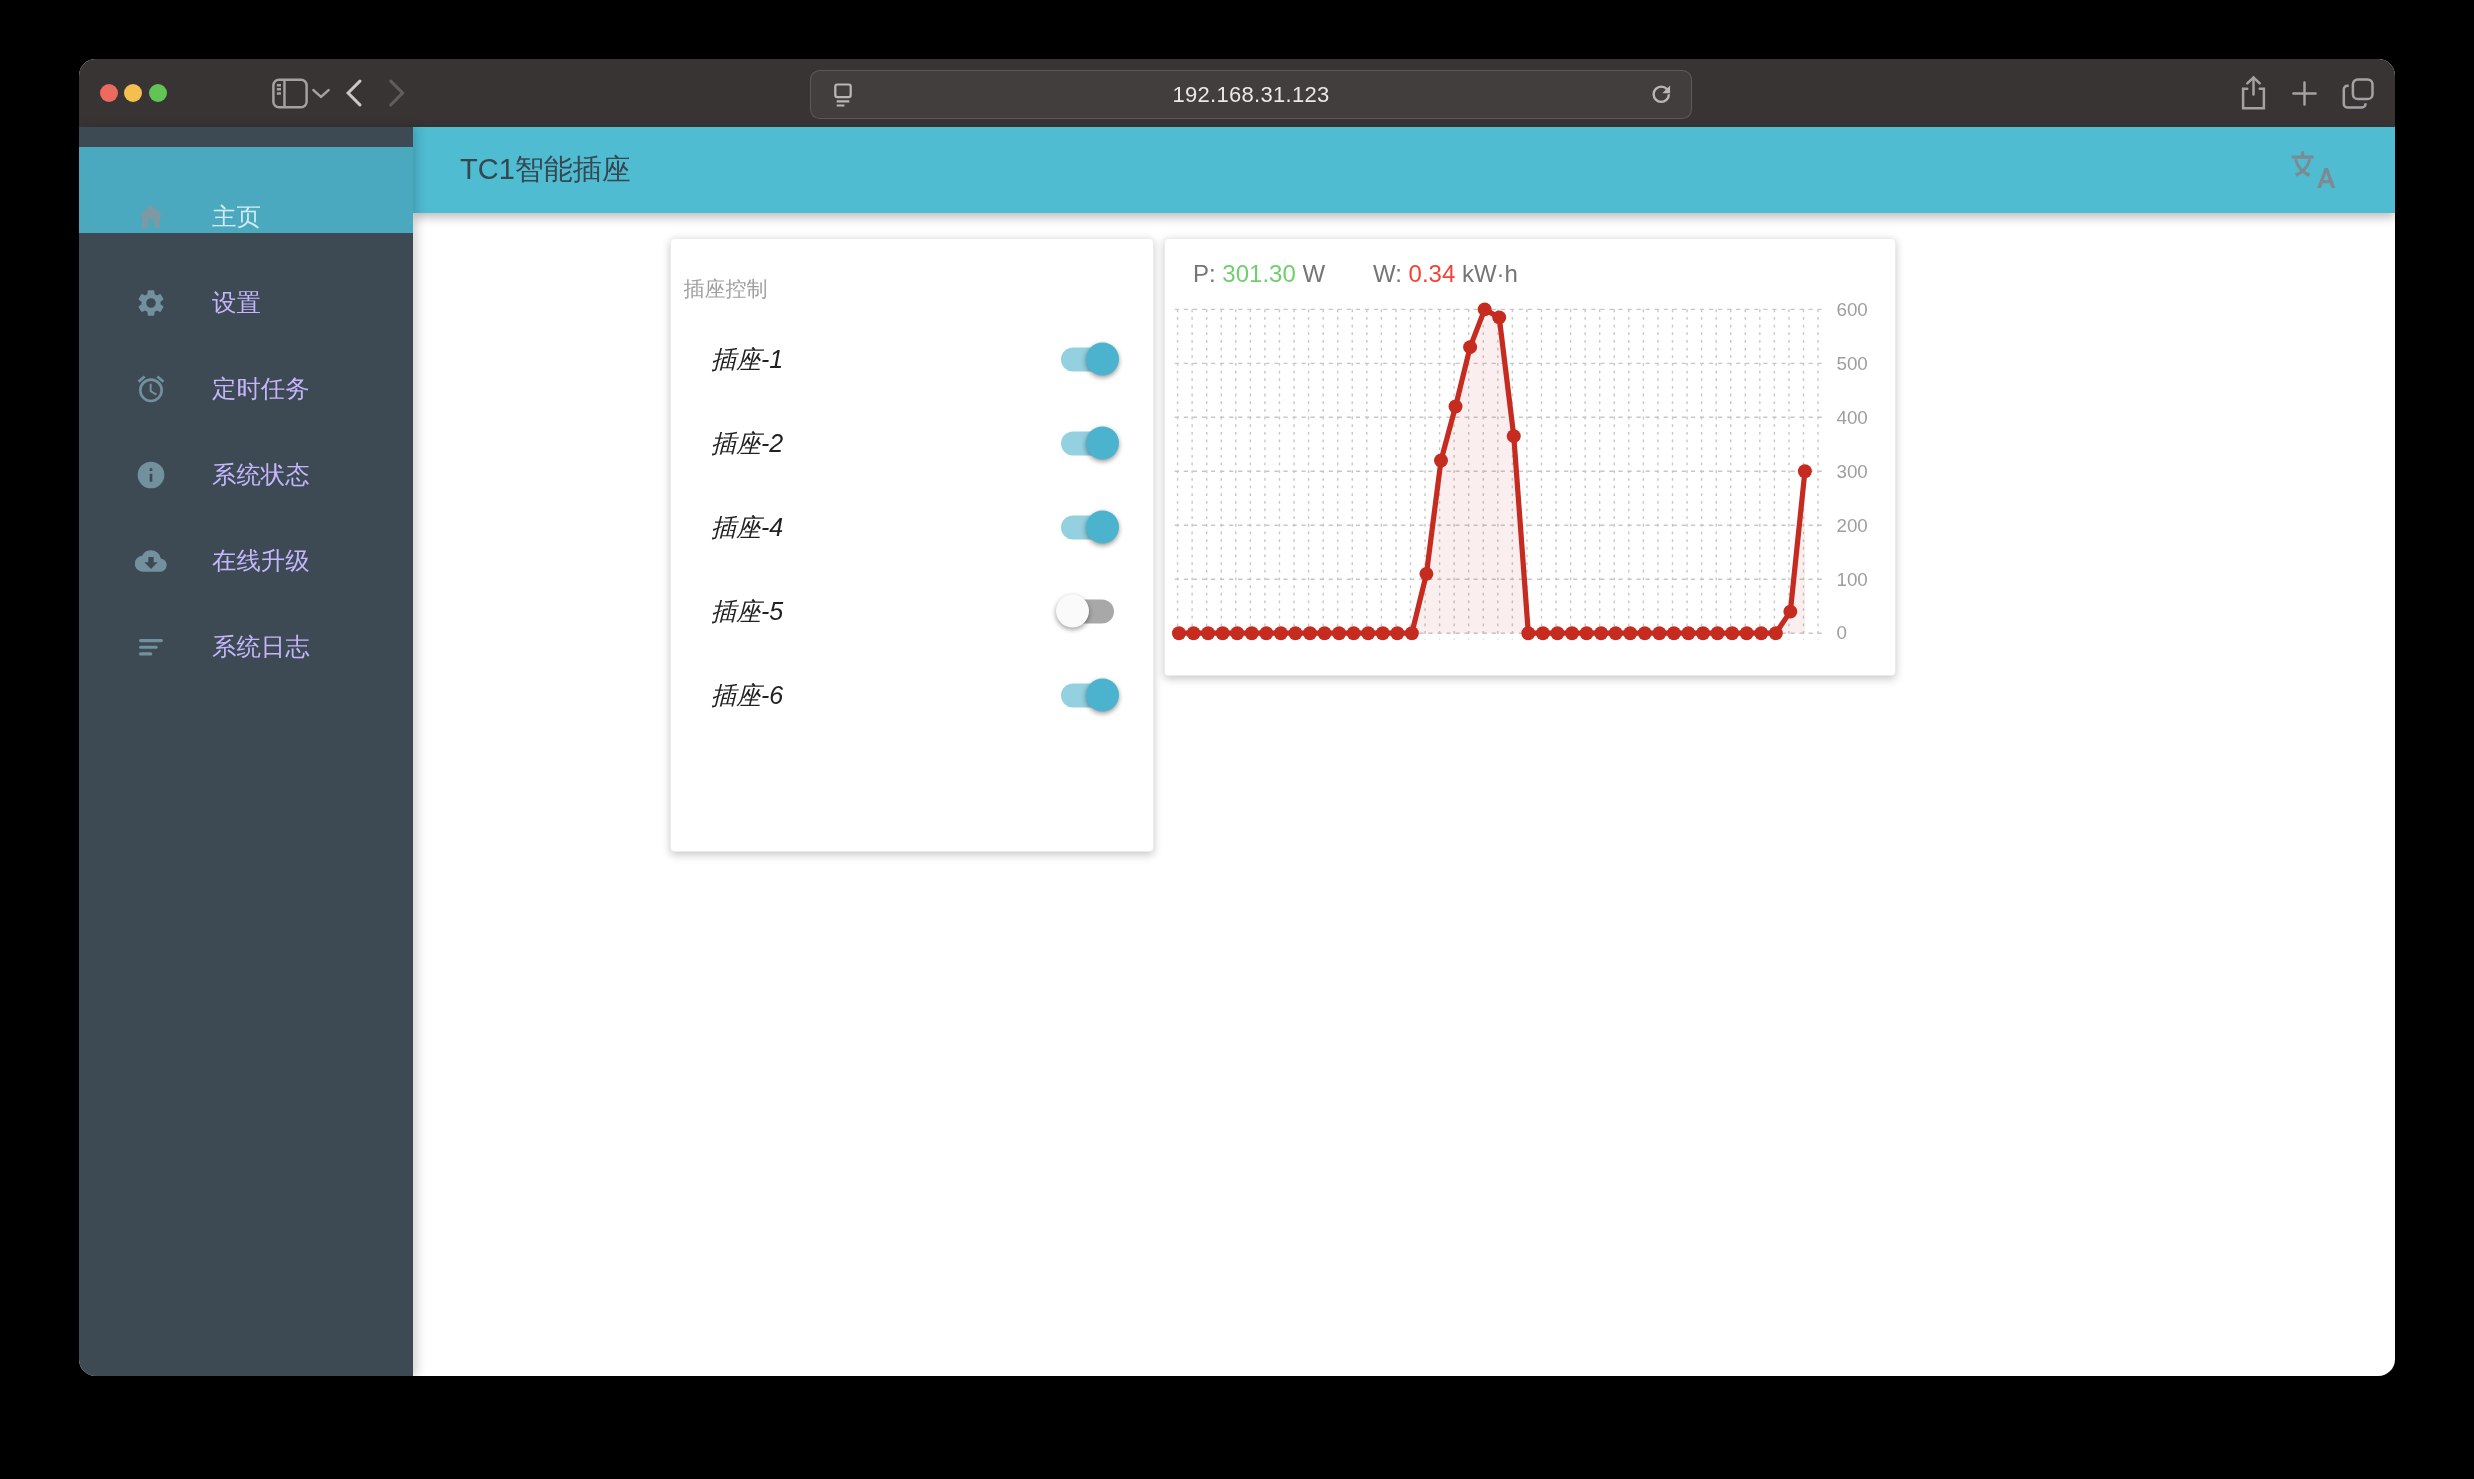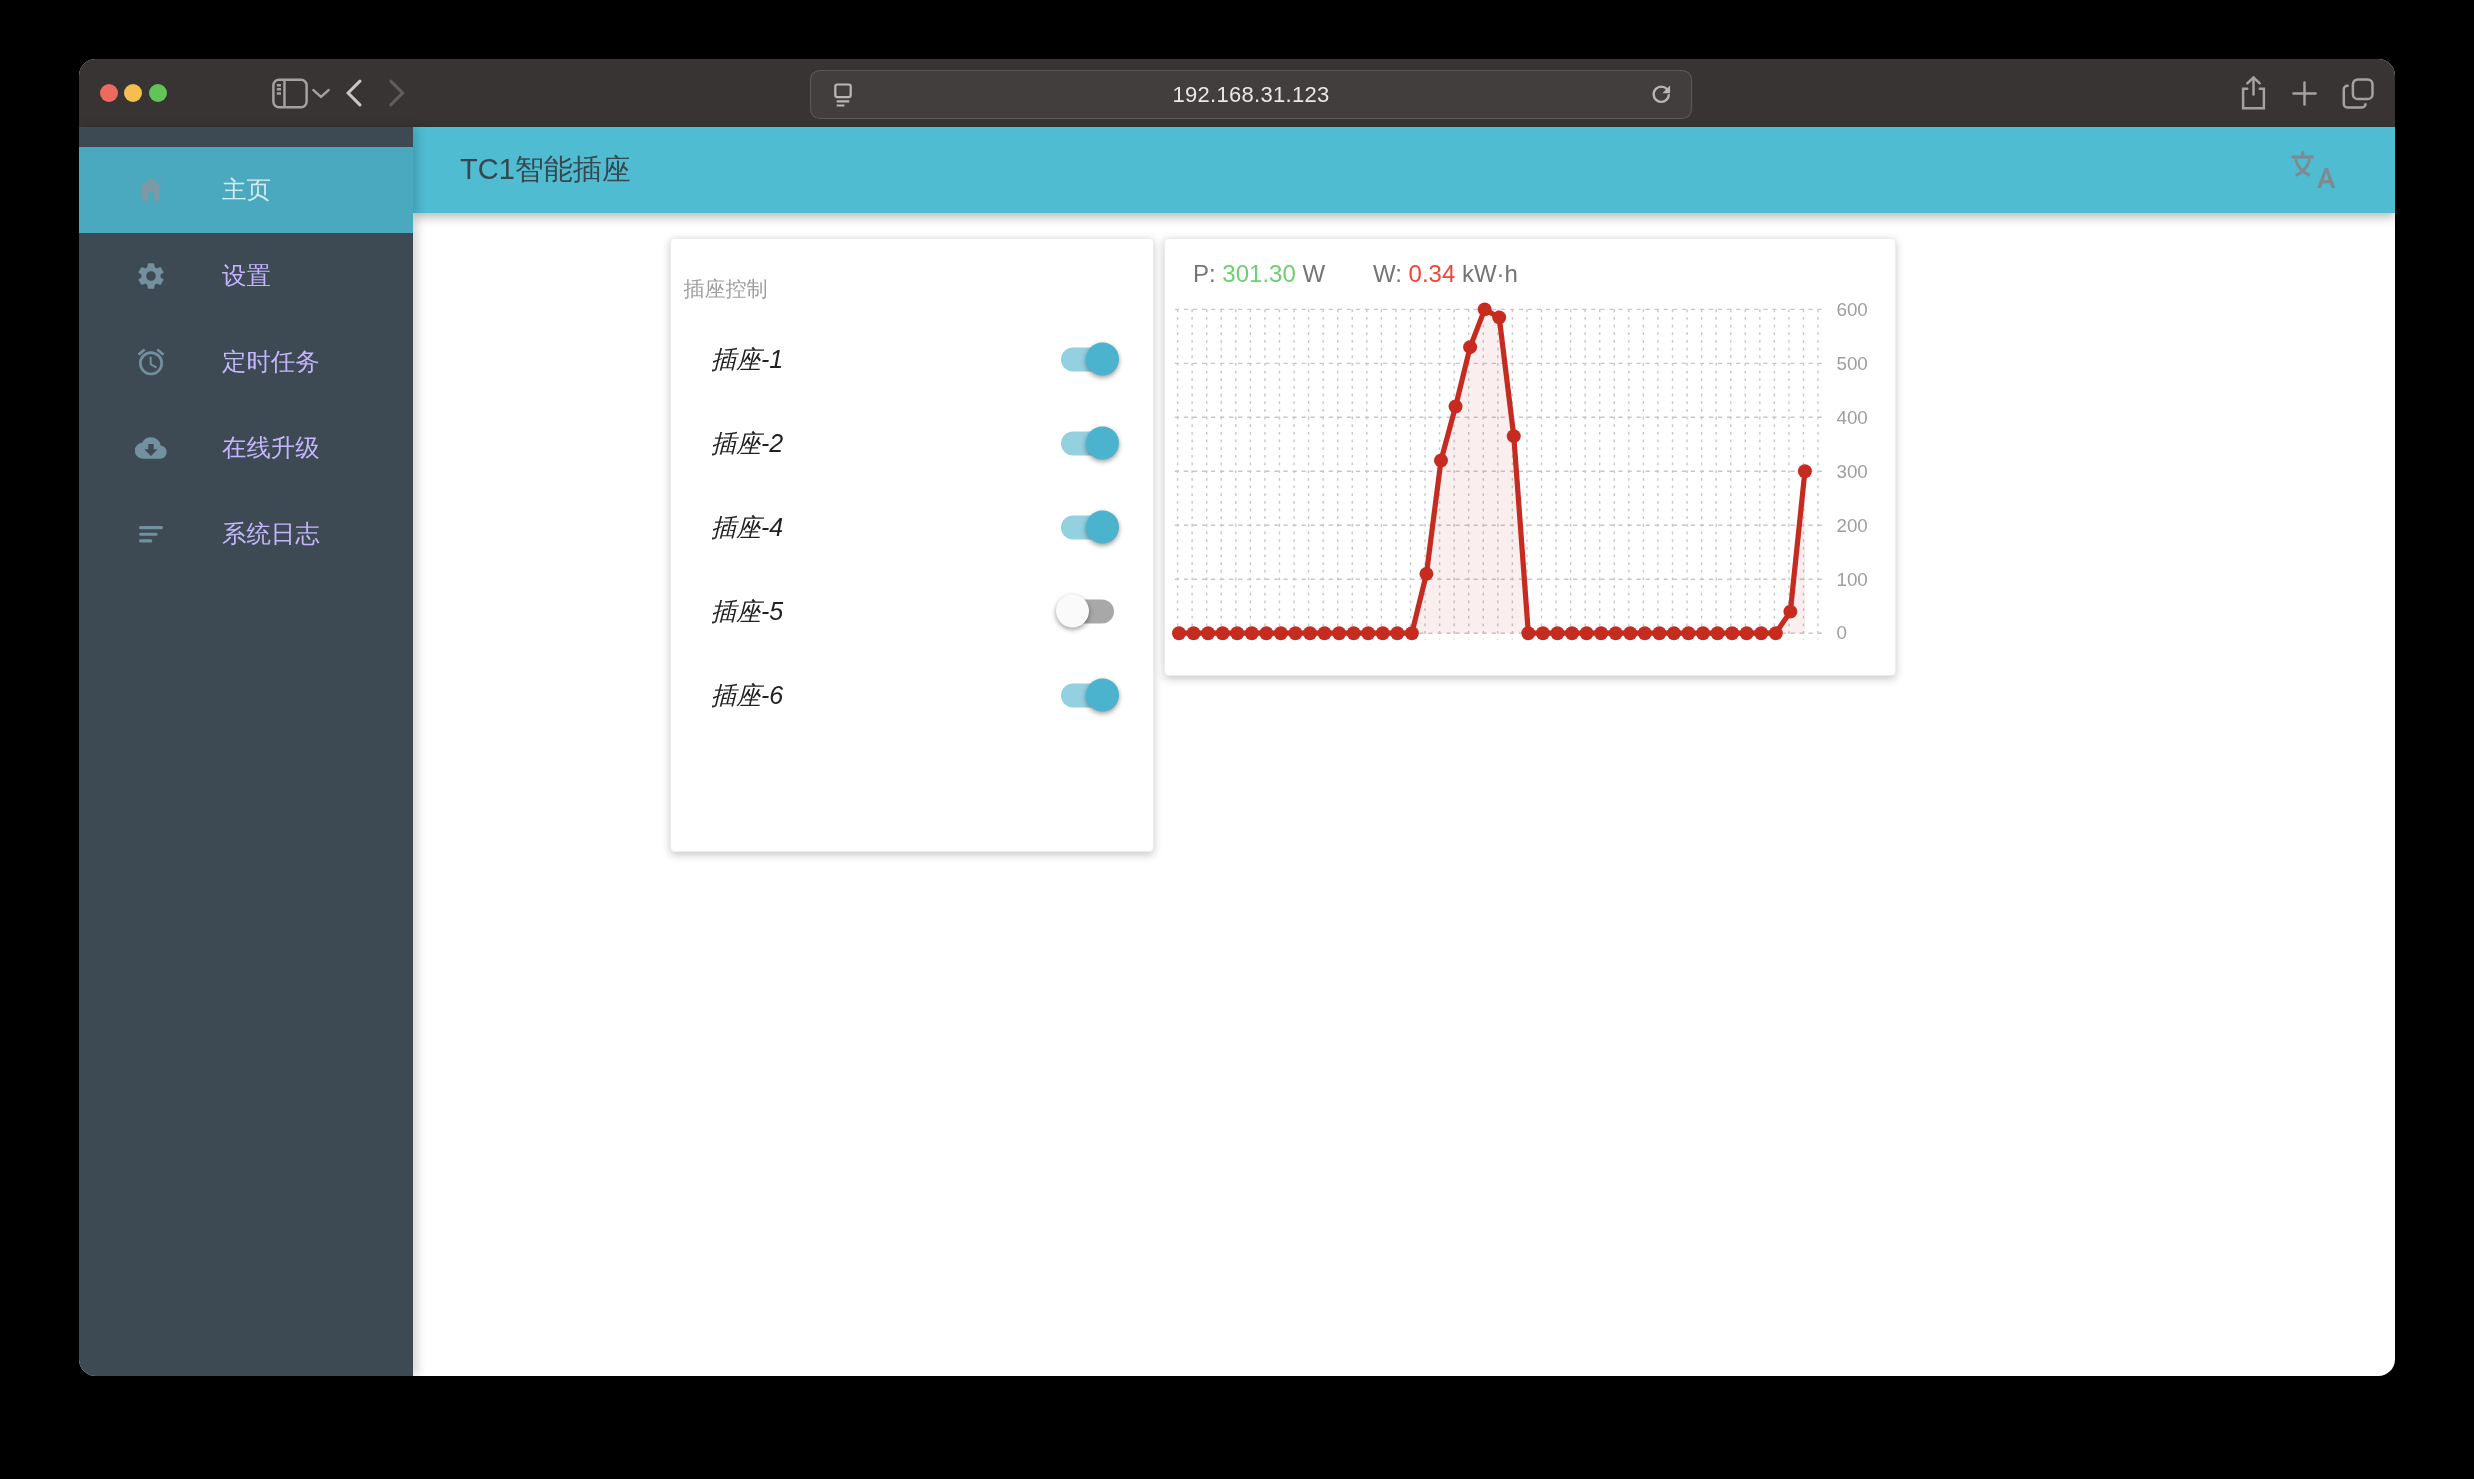--- a/index.html
+++ b/index.html
@@ -16,21 +16,21 @@
   .urlbar{position:absolute;left:731px;top:11px;width:880px;height:47px;border-radius:9.8px;
           background:rgba(255,255,255,.05);border:1px solid rgba(255,255,255,.14);
           display:flex;align-items:center;justify-content:center;}
   .urltext{color:#eae7e7;font-size:22px;letter-spacing:0.3px;}
   .url-ic-left{position:absolute;left:18px;top:9.8px;color:#b9b6b6;}
   .url-ic-right{position:absolute;right:16.7px;top:9.8px;color:#b9b6b6;}
   
   .content{display:flex;height:1249px;}
   .sidebar{width:334px;background:#3d4a53;flex:none;padding-top:19.5px;box-sizing:border-box;
            box-shadow:4.2px 0 9.8px rgba(0,0,0,.18);position:relative;z-index:3;}
-  .sb-item{height:86px;display:flex;align-items:center;cursor:pointer;gap:10px;}
+  .sb-item{height:86px;display:flex;align-items:flex-end;cursor:pointer;}
   .sb-item.active{background:#4aa9be;}
   .sb-icon{width:32px;height:32px;margin-left:56px;color:#72909e;flex:none;display:flex;align-items:center;}
   .sb-item.active .sb-icon{color:#7d99a4;}
   .sb-label{margin-left:45px;font-size:24.4px;color:#c4b5fd;}
   .sb-item.active .sb-label{color:#d2ecf2;}
   .main{flex:1;position:relative;background:#fff;border-radius:23px;}
   .appbar{position:absolute;left:0;top:0;right:0;height:86px;background:#4fbcd2;
           box-shadow:0 4.2px 9.8px rgba(0,0,0,.28);display:flex;align-items:center;z-index:2;}
   .appbar-title{margin-left:47px;font-size:29px;color:#37474f;}
   .translate{position:absolute;right:59px;top:50%;transform:translateY(-50%);width:50px;height:45px;
@@ -149,20 +149,28 @@
             </span>
             <span class="sb-label">设置</span>
           </div>
           <div class="sb-item">
             <span class="sb-icon">
               <svg width="32" height="32" viewBox="0 0 24 24" fill="currentColor">
                 <path d="M22 5.72l-4.6-3.86-1.29 1.53 4.6 3.86L22 5.72zM7.88 3.39L6.6 1.86 2 5.71l1.29 1.53 4.59-3.85zM12.5 8H11v6l4.75 2.85.75-1.23-4-2.37V8zM12 4a9 9 0 1 0 0 18 9 9 0 0 0 0-18zm0 16a7 7 0 1 1 0-14 7 7 0 0 1 0 14z"></path>
               </svg>
             </span>
             <span class="sb-label">定时任务</span>
+          </div>
+          <div class="sb-item">
+            <span class="sb-icon">
+              <svg width="32" height="32" viewBox="0 0 24 24" fill="currentColor">
+                <path d="M12 2a10 10 0 1 0 0 20 10 10 0 0 0 0-20zm1 15h-2v-6h2v6zm0-8h-2V7h2v2z"></path>
+              </svg>
+            </span>
+            <span class="sb-label">系统状态</span>
           </div>
           <div class="sb-item">
             <span class="sb-icon">
               <svg width="32" height="32" viewBox="0 0 24 24" fill="currentColor">
                 <path d="M19.35 10.04A7.49 7.49 0 0 0 12 4 7.48 7.48 0 0 0 5.35 8.04 5.99 5.99 0 0 0 6 20h13a5 5 0 0 0 .35-9.96zM17 13l-5 5-5-5h3V9h4v4h3z"></path>
               </svg>
             </span>
             <span class="sb-label">在线升级</span>
           </div>
           <div class="sb-item">

